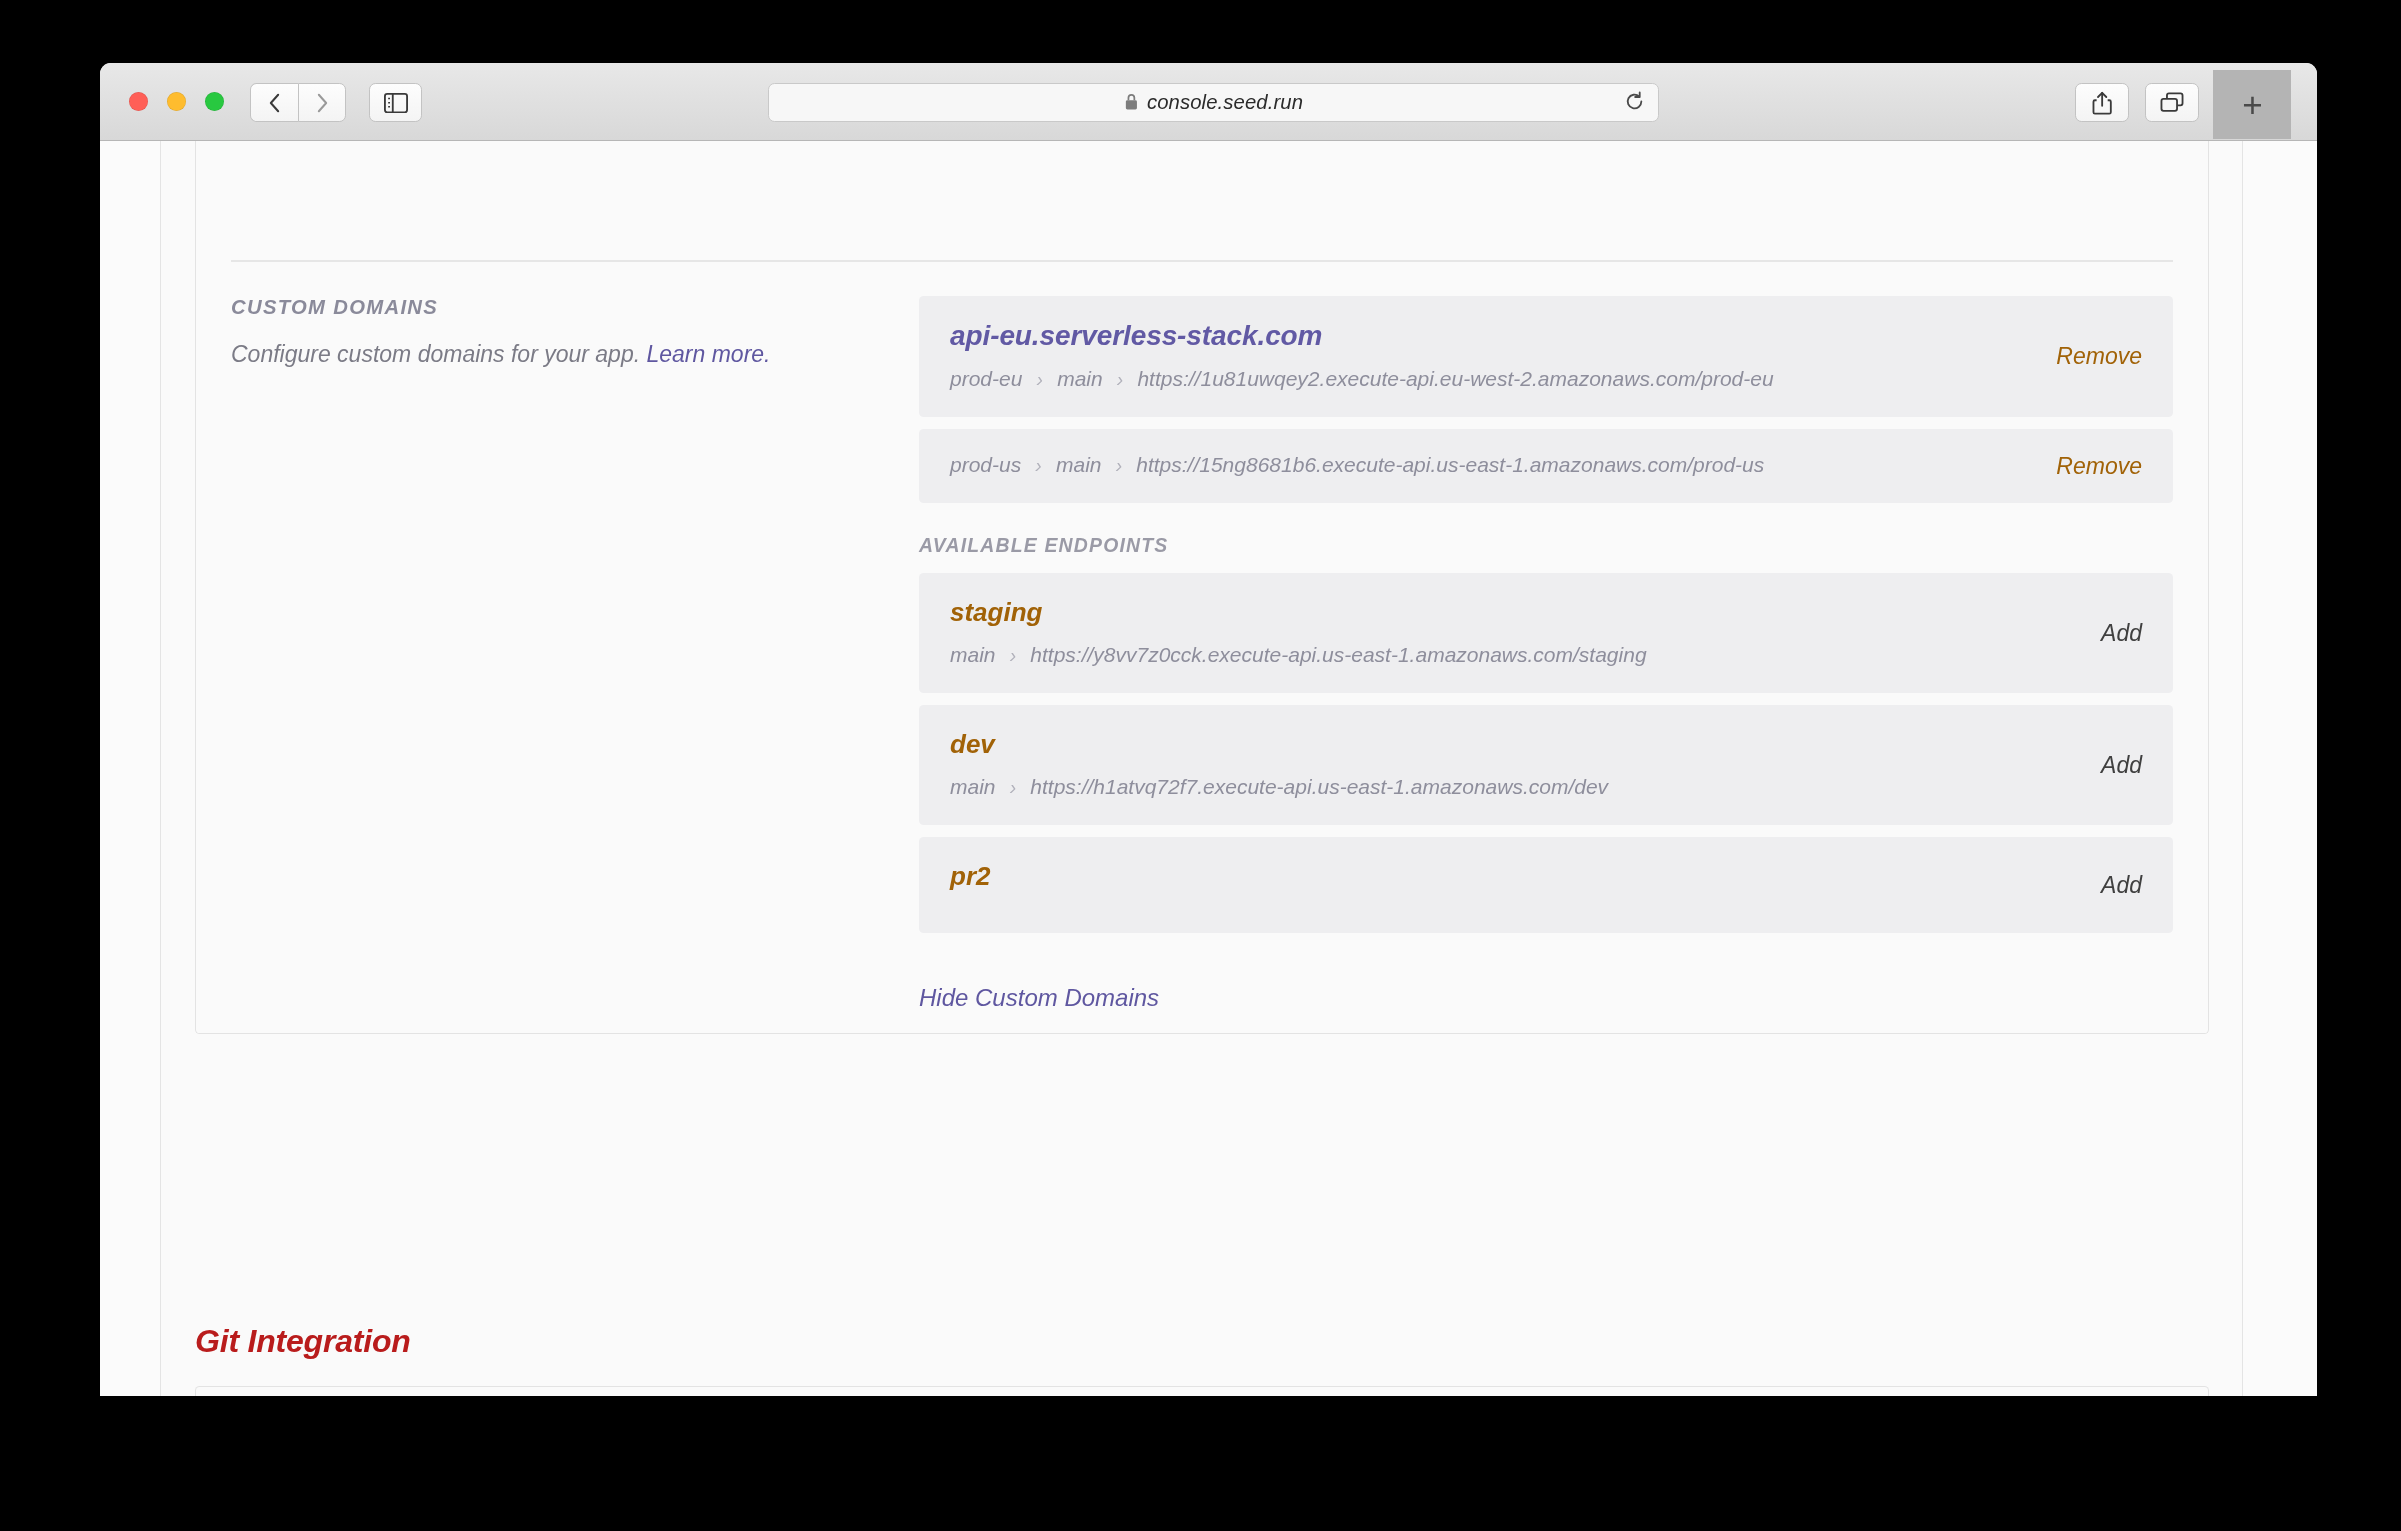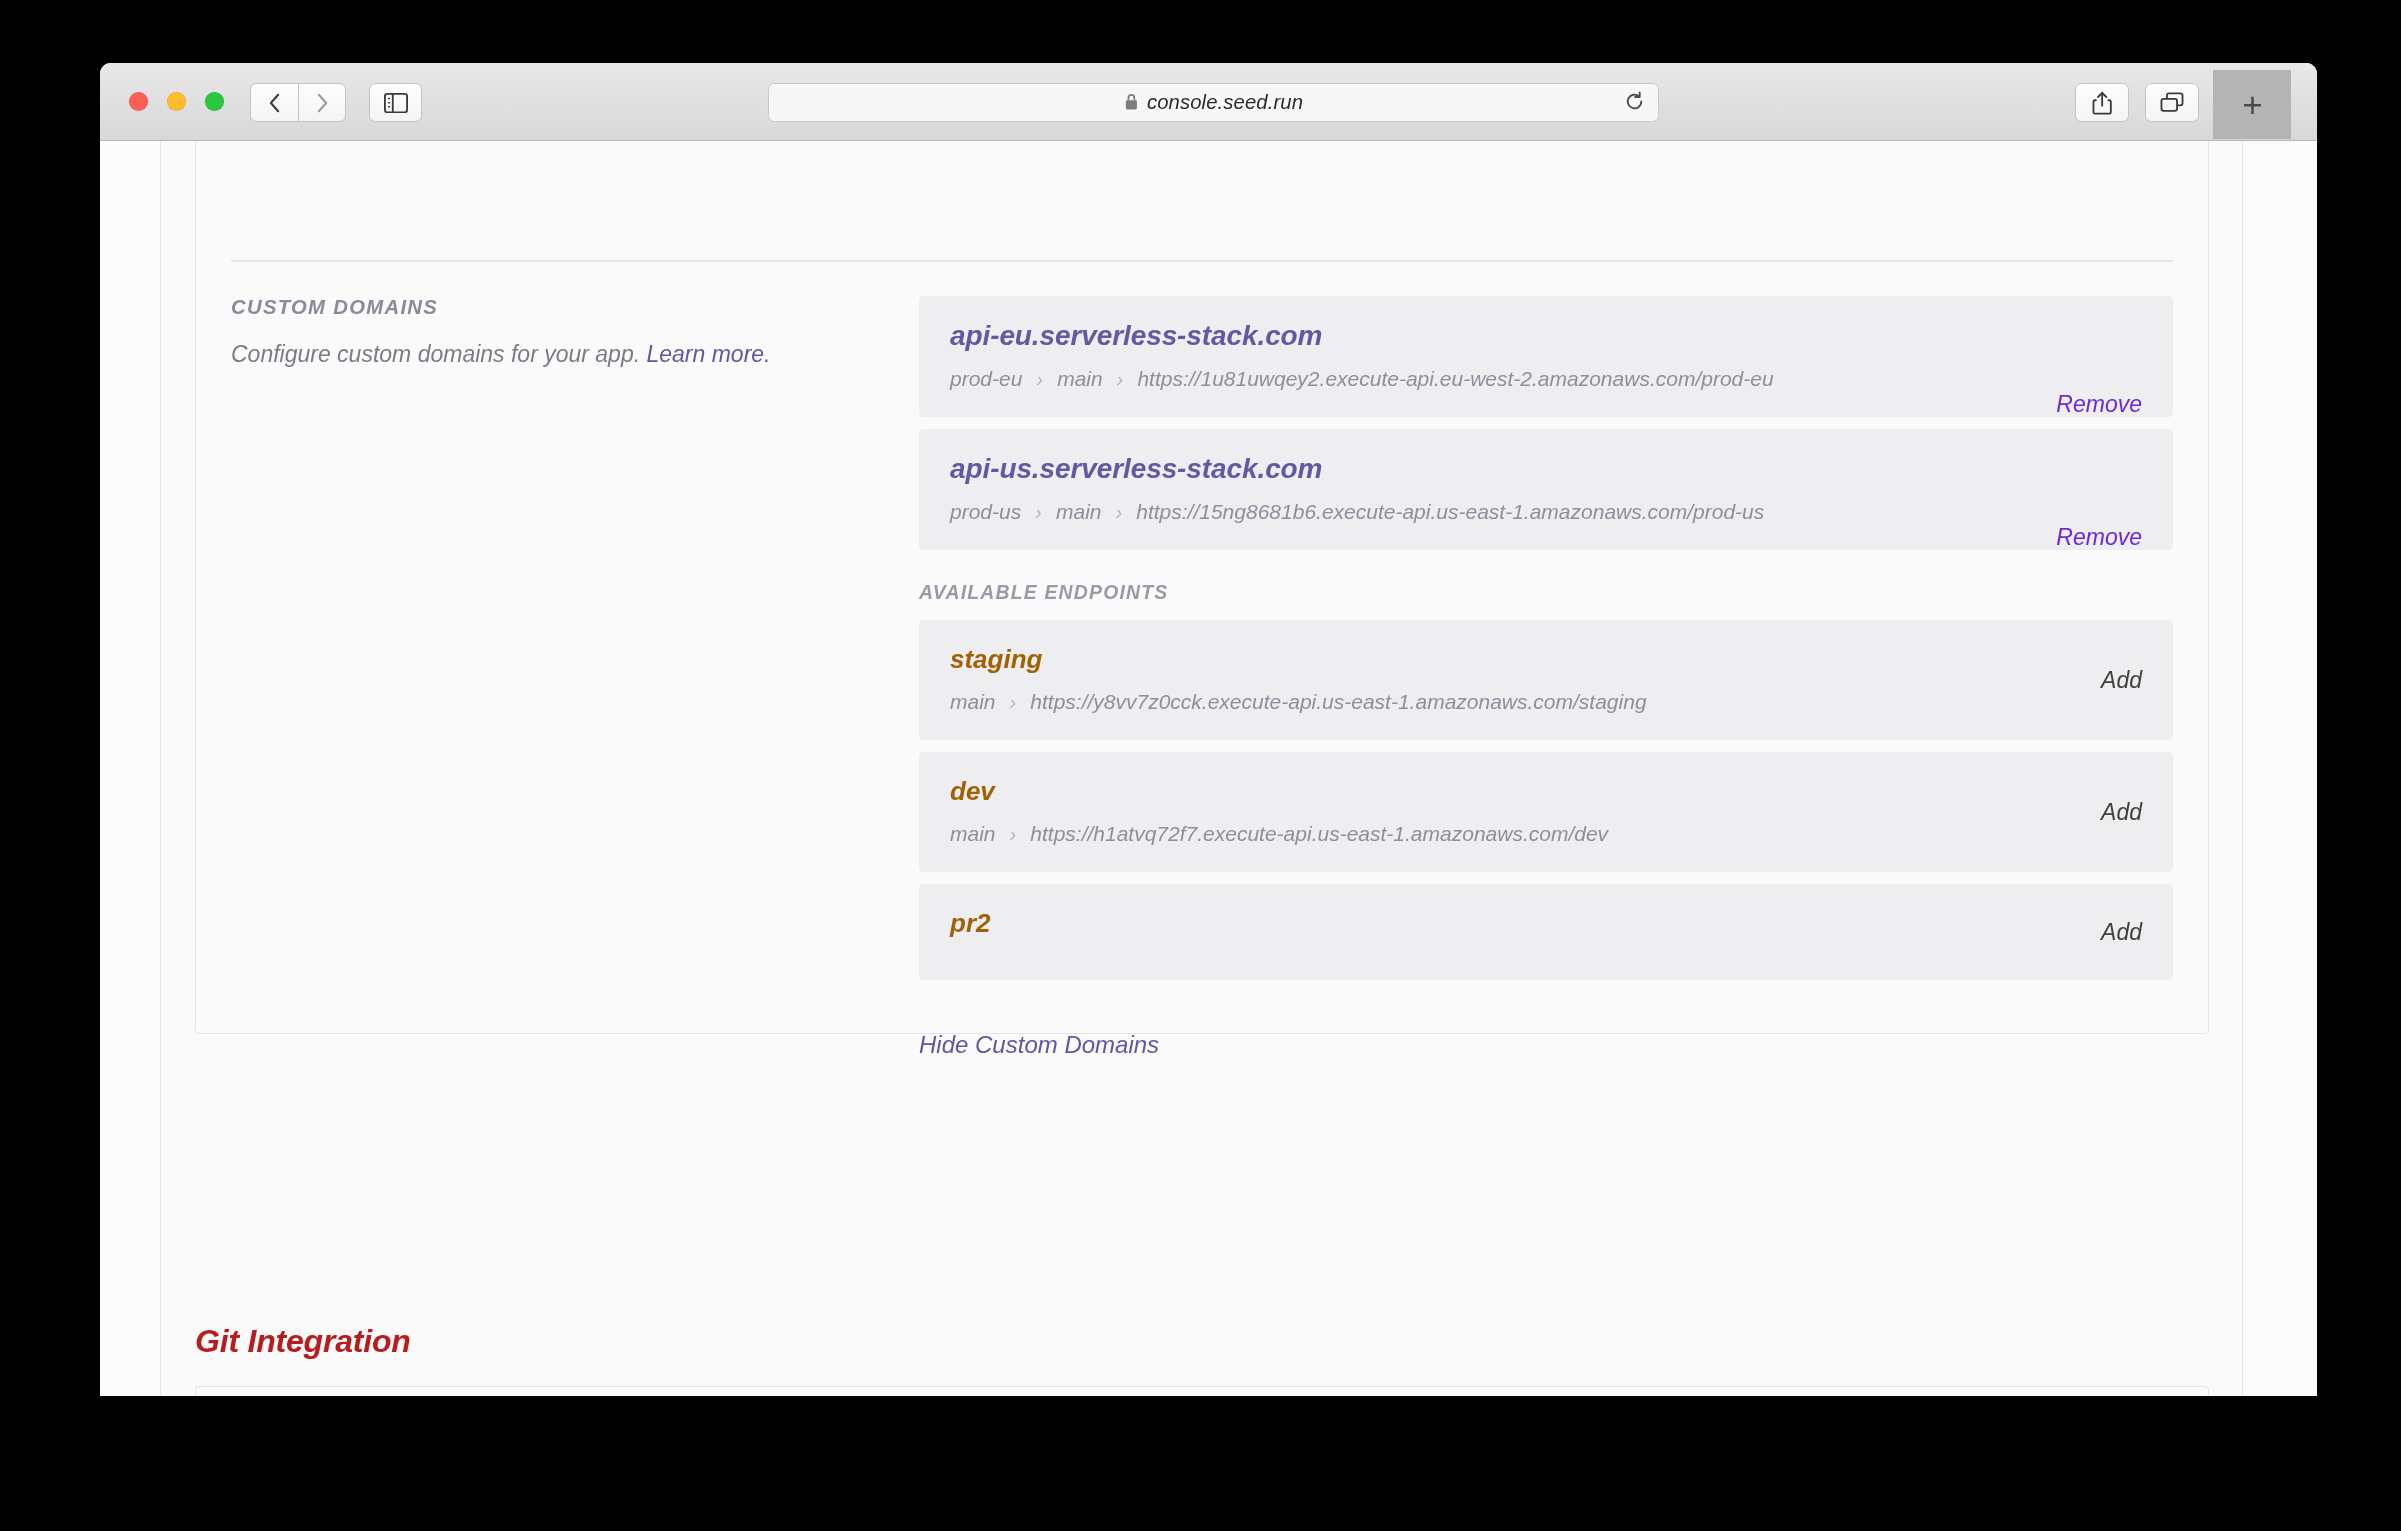--- a/index.html
+++ b/index.html
@@ -224,21 +224,21 @@
   }
   .row-action {
     position: absolute;
     right: 31px;
     top: 50%;
     transform: translateY(-50%);
     font-size: 23px;
     text-decoration: none;
     white-space: nowrap;
   }
-  .row-action.remove { color: #6d28d9; margin-top: 48px; }
+  .row-action.remove { color: #a16207; }
   .row-action.add { color: #404040; }
 
   .endpoints-head {
     font-size: 19.4px;
     font-weight: 700;
     letter-spacing: 1.2px;
     color: #9a9aa6;
     margin: 31px 0 16.6px 0;
   }
   .endpoint-name {
@@ -385,21 +385,20 @@
                 <span>prod-eu</span>
                 <span class="sep">›</span>
                 <span>main</span>
                 <span class="sep">›</span>
                 <span>https://1u81uwqey2.execute-api.eu-west-2.amazonaws.com/prod-eu</span>
               </div>
               <a class="row-action remove" href="#">Remove</a>
             </div>
 
             <div class="domain-row">
-              <div class="domain-title">api-us.serverless-stack.com</div>
               <div class="crumbs">
                 <span>prod-us</span>
                 <span class="sep">›</span>
                 <span>main</span>
                 <span class="sep">›</span>
                 <span>https://15ng8681b6.execute-api.us-east-1.amazonaws.com/prod-us</span>
               </div>
               <a class="row-action remove" href="#">Remove</a>
             </div>
 

